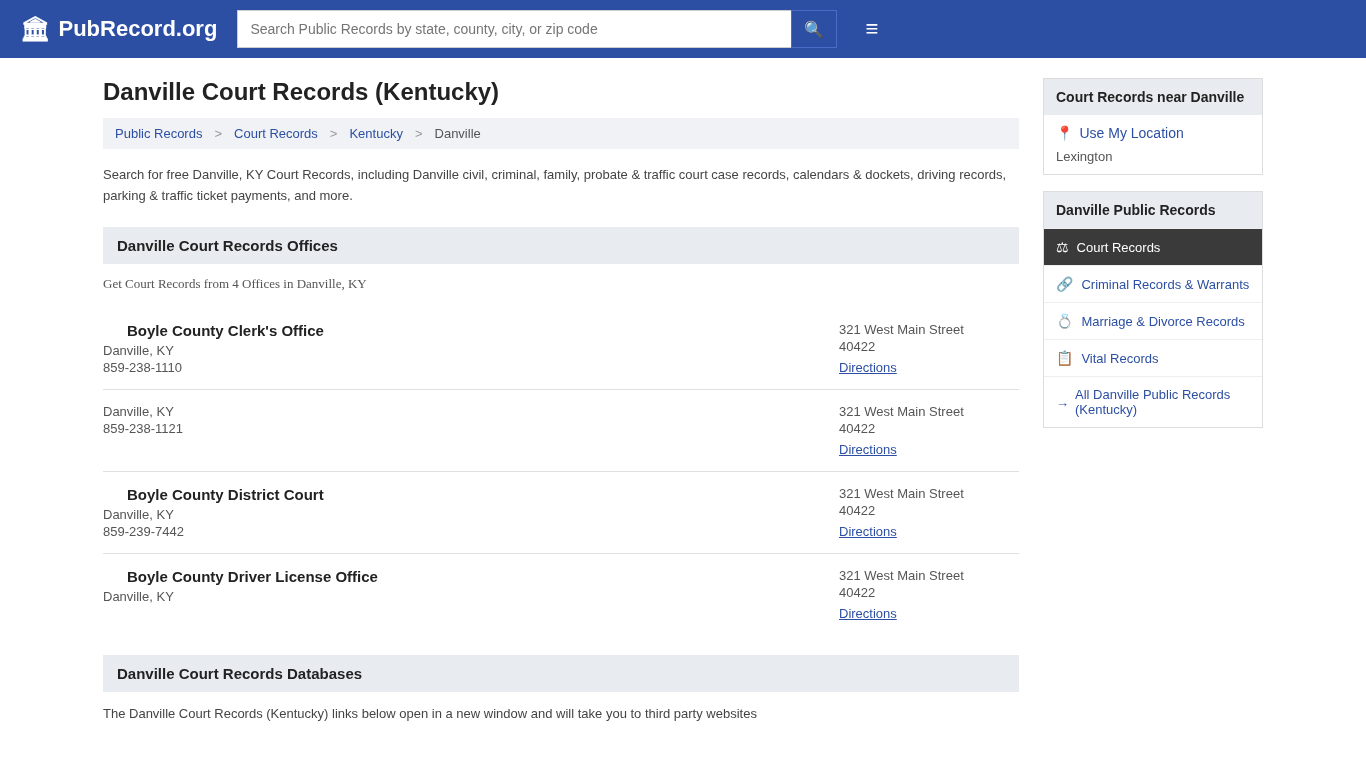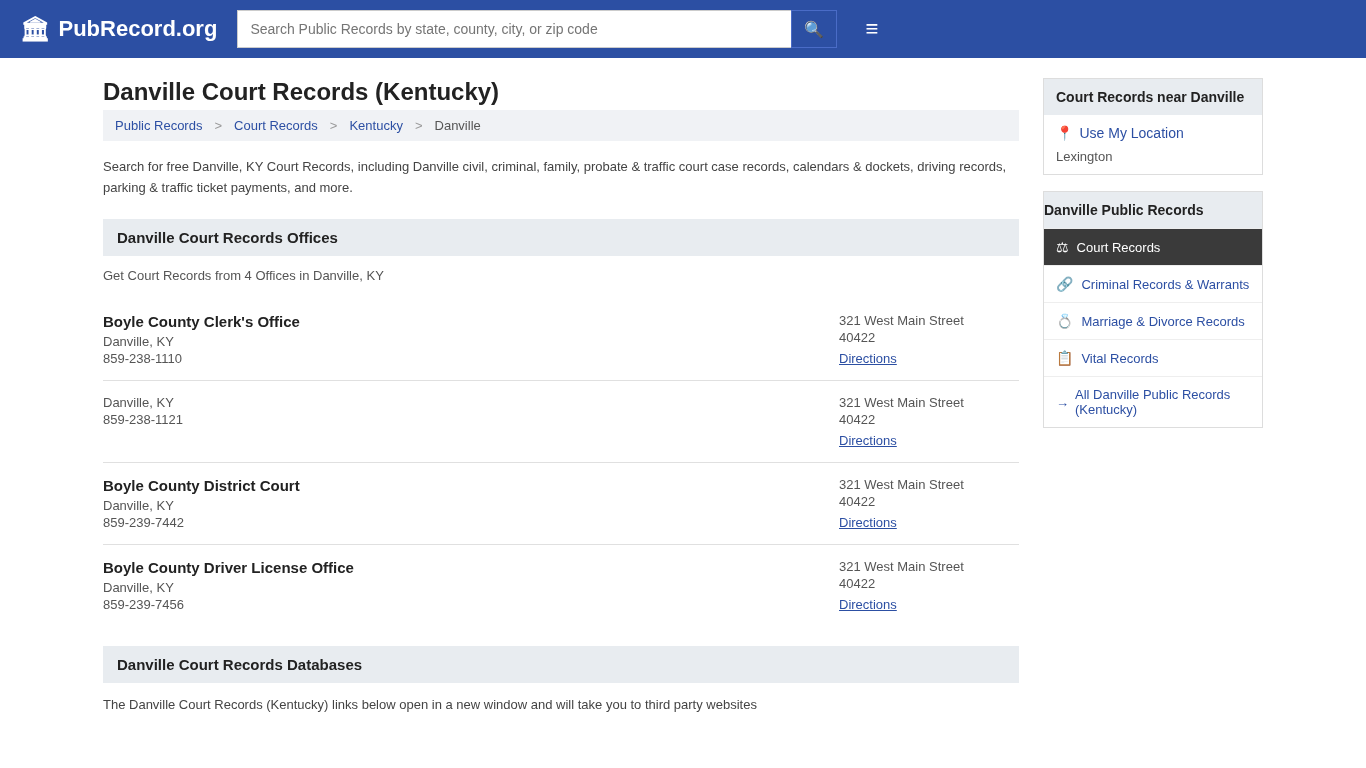--- a/index.html
+++ b/index.html
@@ -76,21 +76,21 @@
     .sidebar {
       width: 220px;
       flex-shrink: 0;
     }
 
     
     .page-title {
       font-size: 24px;
       font-weight: bold;
       color: #222;
-      margin-bottom: 4px;
+      margin-bottom: 12px;
     }
 
     
     .breadcrumb {
       background: #f0f2f5;
       padding: 8px 12px;
       font-size: 13px;
       color: #555;
       margin-bottom: 16px;
       display: flex;
@@ -118,38 +118,40 @@
       font-size: 15px;
       font-weight: bold;
       color: #222;
       margin-bottom: 12px;
     }
 
     .offices-subtitle {
       font-size: 13px;
       color: #555;
       margin-bottom: 16px;
+      font-family: Liberation Serif, serif;
     }
 
     
     .office-card {
       border-bottom: 1px solid #e0e0e0;
       padding: 14px 0;
       display: flex;
       gap: 20px;
     }
     .office-card:last-child { border-bottom: none; }
     .office-info {
       flex: 1;
     }
     .office-name {
       font-size: 15px;
       font-weight: bold;
       color: #222;
       margin-bottom: 4px;
+      margin-left: 24px;
     }
     .office-city {
       font-size: 13px;
       color: #555;
       margin-bottom: 2px;
     }
     .office-phone {
       font-size: 13px;
       color: #555;
       margin-top: 0;
@@ -197,21 +199,21 @@
     .nearby-city {
       font-size: 13px;
       color: #555;
     }
 
     .sidebar-nav {
       border: 1px solid #ddd;
     }
     .sidebar-nav-title {
       background: #e8ecf0;
-      padding: 10px 0;
+      padding: 10px 12px;
       font-size: 14px;
       font-weight: bold;
       color: #222;
     }
     .sidebar-nav-item {
       display: flex;
       align-items: center;
       gap: 8px;
       padding: 10px 12px;
       border-top: 1px solid #eee;
@@ -317,21 +319,20 @@
           <div class="street">321 West Main Street</div>
           <div class="zip">40422</div>
           <a class="directions-link">Directions</a>
         </div>
       </div>
 
       <div class="office-card">
         <div class="office-info">
           <div class="office-name">Boyle County Driver License Office</div>
           <div class="office-city">Danville, KY</div>
-          <div class="office-phone">859-239-7456</div>
         </div>
         <div class="office-address">
           <div class="street">321 West Main Street</div>
           <div class="zip">40422</div>
           <a class="directions-link">Directions</a>
         </div>
       </div>
 
     </div>
 

